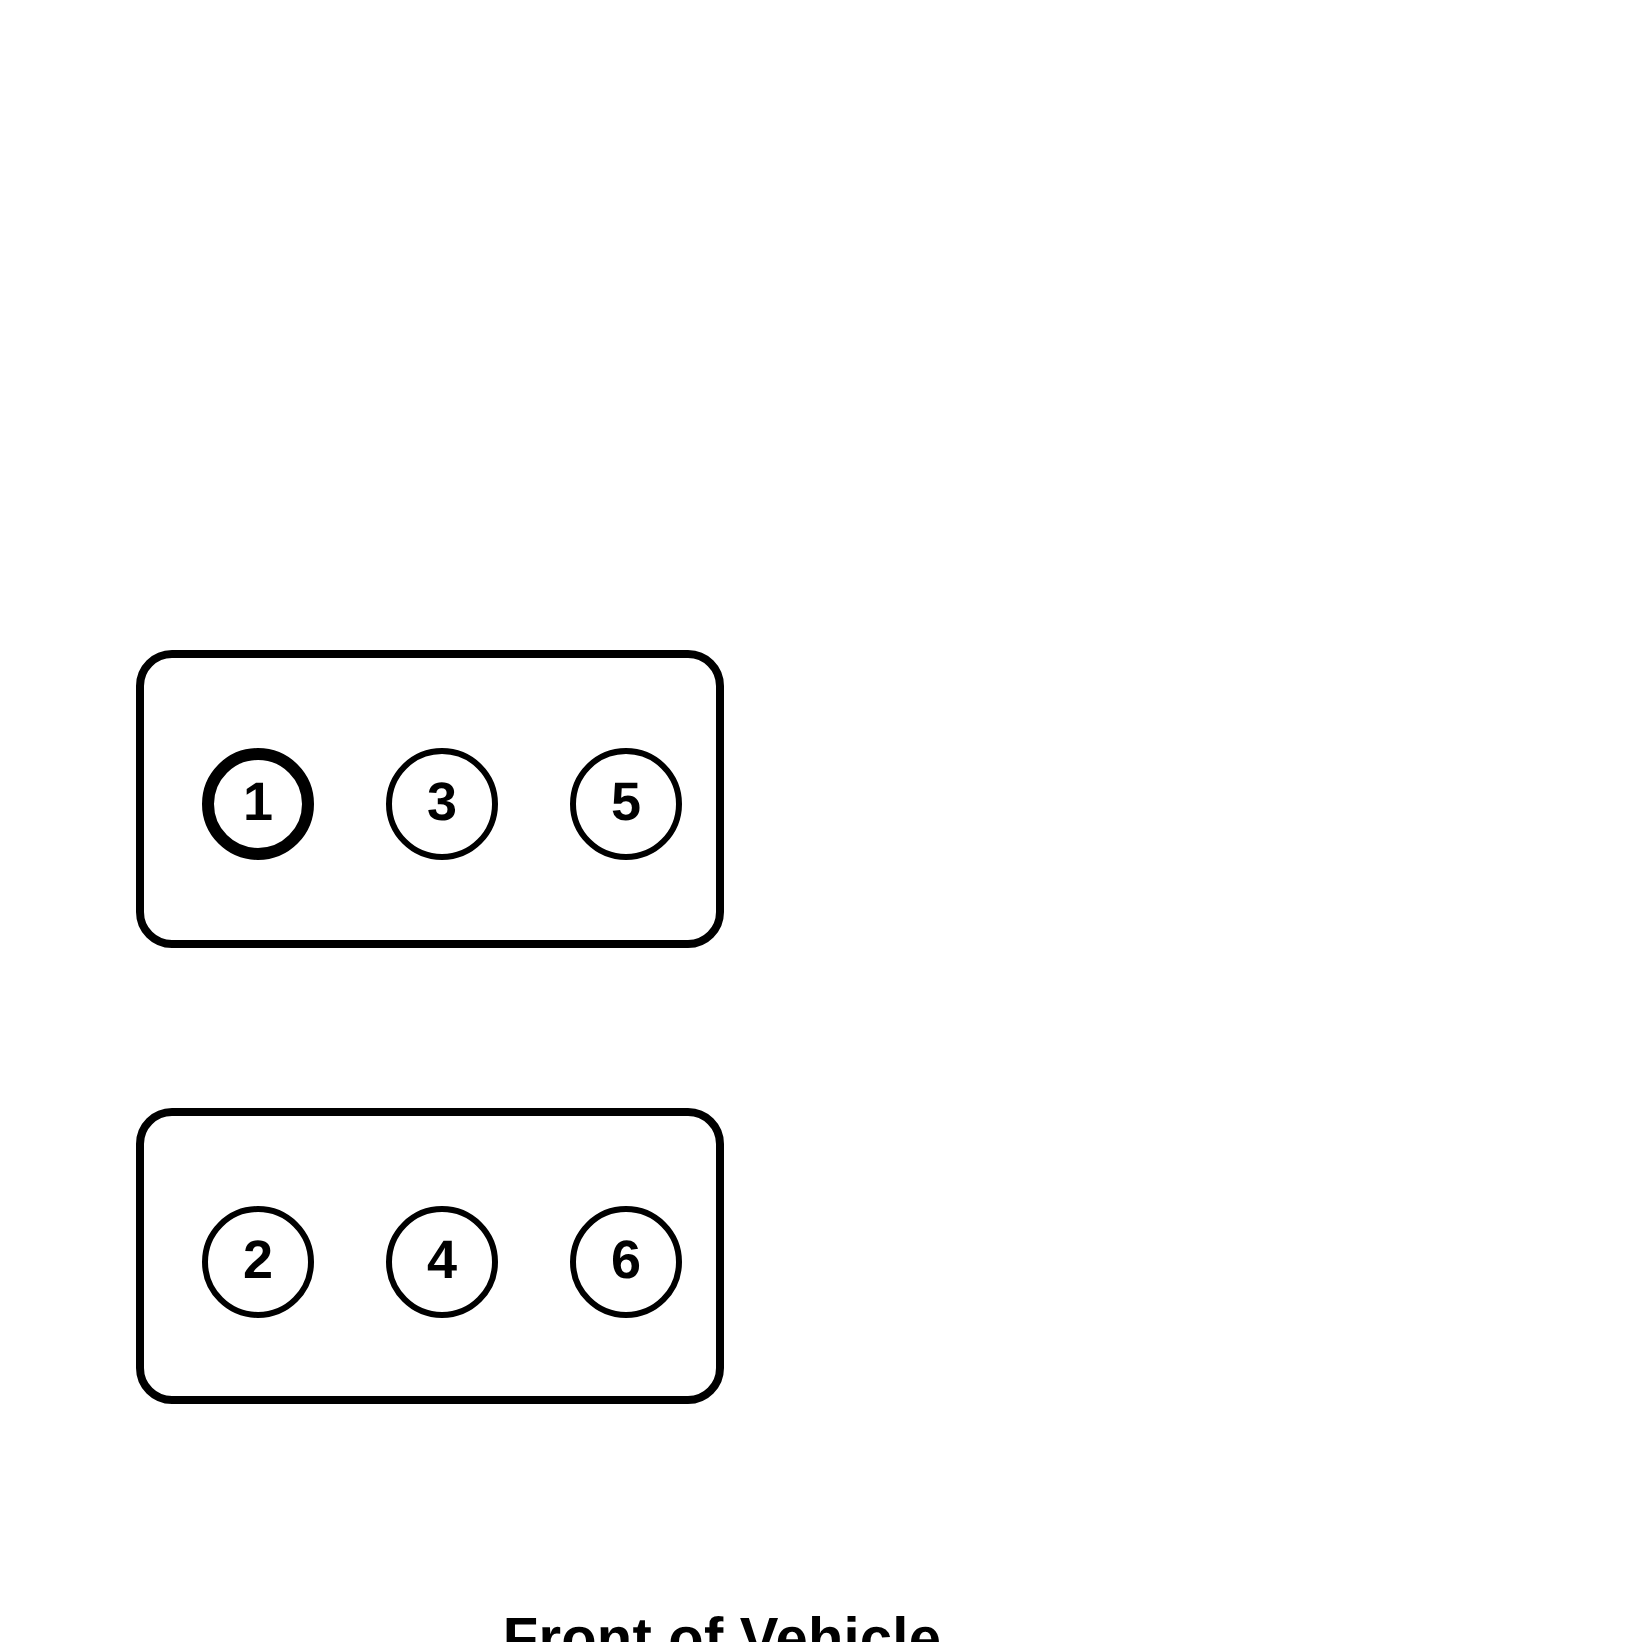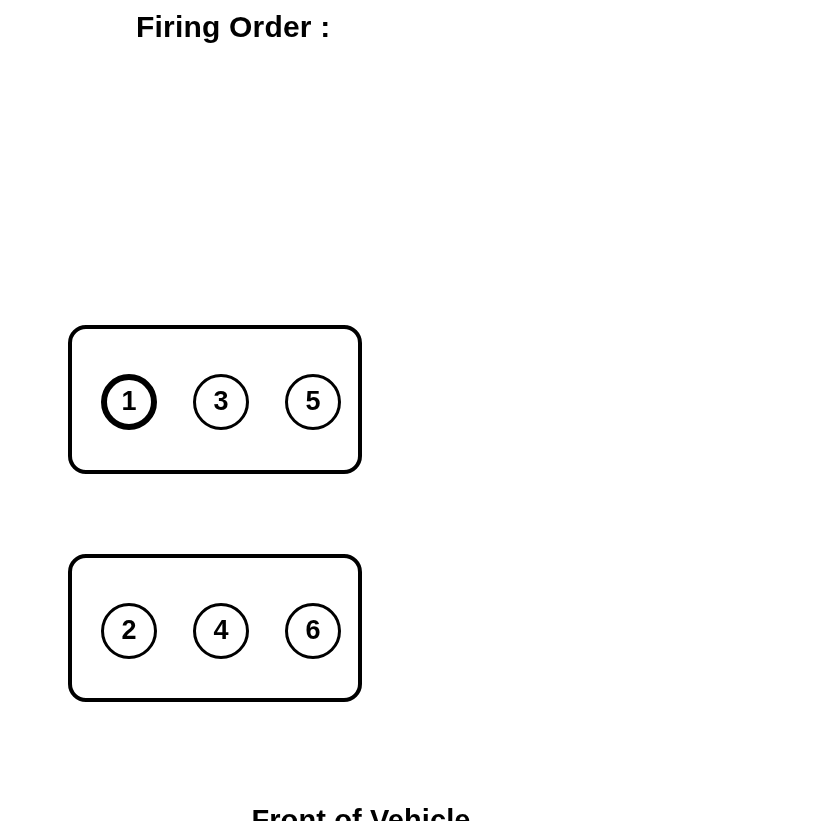--- a/index.html
+++ b/index.html
@@ -99,21 +99,20 @@
     text-align: center;
     font-size: 29px;
     font-weight: bold;
     letter-spacing: 0.1px;
   }
 </style>
 </head>
 <body>
 
 <div id="title-row">
-  <span id="title-label">Firing Order :</span>
 </div>
 
 <div class="bank" id="bank-rear">
   <div class="cylinder-row">
 
     <div class="cylinder highlighted pos-1">
       <span class="cylinder-number">1</span>
     </div>
 
     <div class="cylinder pos-2">

